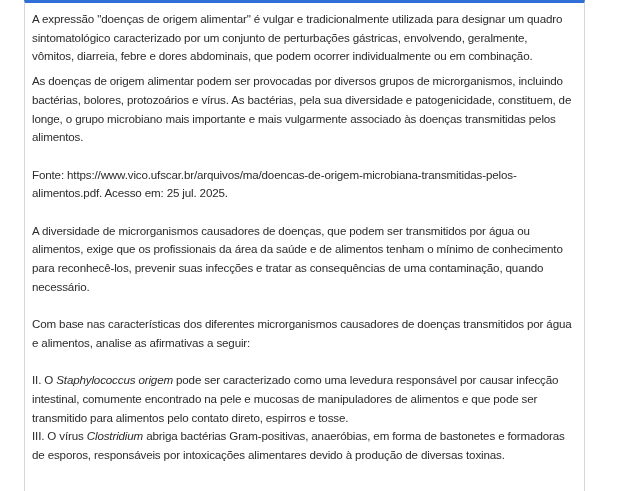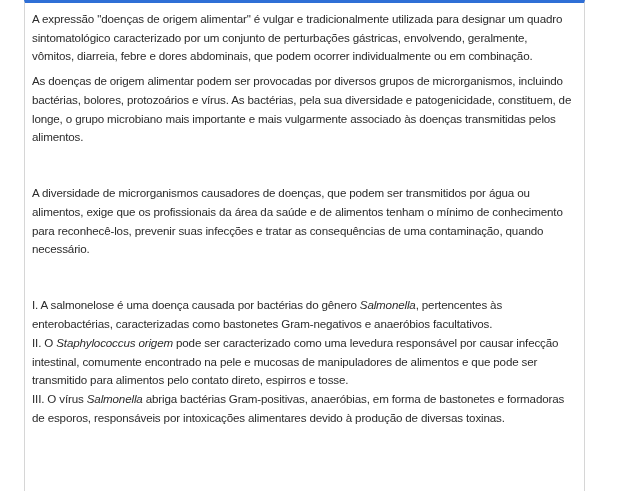--- a/index.html
+++ b/index.html
@@ -43,22 +43,23 @@
   </style>
 </head>
 <body>
 
 <div class="panel">
   <div class="content">
     <p>A expressão "doenças de origem alimentar" é vulgar e tradicionalmente utilizada para designar um quadro sintomatológico caracterizado por um conjunto de perturbações gástricas, envolvendo, geralmente, vômitos, diarreia, febre e dores abdominais, que podem ocorrer individualmente ou em combinação.</p>
     <div class="gap-sm"></div>
     <p>As doenças de origem alimentar podem ser provocadas por diversos grupos de microrganismos, incluindo bactérias, bolores, protozoários e vírus. As bactérias, pela sua diversidade e patogenicidade, constituem, de longe, o grupo microbiano mais importante e mais vulgarmente associado às doenças transmitidas pelos alimentos.</p>
     <div class="gap-lg"></div>
+    <p>Fonte: https://www.vico.ufscar.br/arquivos/ma/doencas-de-origem-microbiana-transmitidas-pelos-alimentos.pdf. Acesso em: 25 jul. 2025.</p>
     <div class="gap-lg"></div>
     <p>A diversidade de microrganismos causadores de doenças, que podem ser transmitidos por água ou alimentos, exige que os profissionais da área da saúde e de alimentos tenham o mínimo de conhecimento para reconhecê-los, prevenir suas infecções e tratar as consequências de uma contaminação, quando necessário.</p>
     <div class="gap-lg"></div>
+    <p>Com base nas características dos diferentes microrganismos causadores de doenças transmitidos por água e alimentos, analise as afirmativas a seguir:</p>
     <div class="gap-lg"></div>
-    <p><span>I. A salmonelose é uma doença causada por bactérias do gênero </span><em>Salmonella</em><span>, pertencentes às enterobactérias, caracterizadas como bastonetes Gram-negativos e anaeróbios facultativos.</span></p>
     <p><span>II. O </span><em>Staphylococcus origem</em><span> pode ser caracterizado como uma levedura responsável por causar infecção intestinal, comumente encontrado na pele e mucosas de manipuladores de alimentos e que pode ser transmitido para alimentos pelo contato direto, espirros e tosse.</span></p>
-    <p><span>III. O vírus </span><em>Salmonella</em><span> abriga bactérias Gram-positivas, anaeróbias, em forma de bastonetes e formadoras de esporos, responsáveis por intoxicações alimentares devido à produção de diversas toxinas.</span></p>
+    <p><span>III. O vírus </span><em>Clostridium</em><span> abriga bactérias Gram-positivas, anaeróbias, em forma de bastonetes e formadoras de esporos, responsáveis por intoxicações alimentares devido à produção de diversas toxinas.</span></p>
 
   </div>
 </div>
 
 </body></html>

